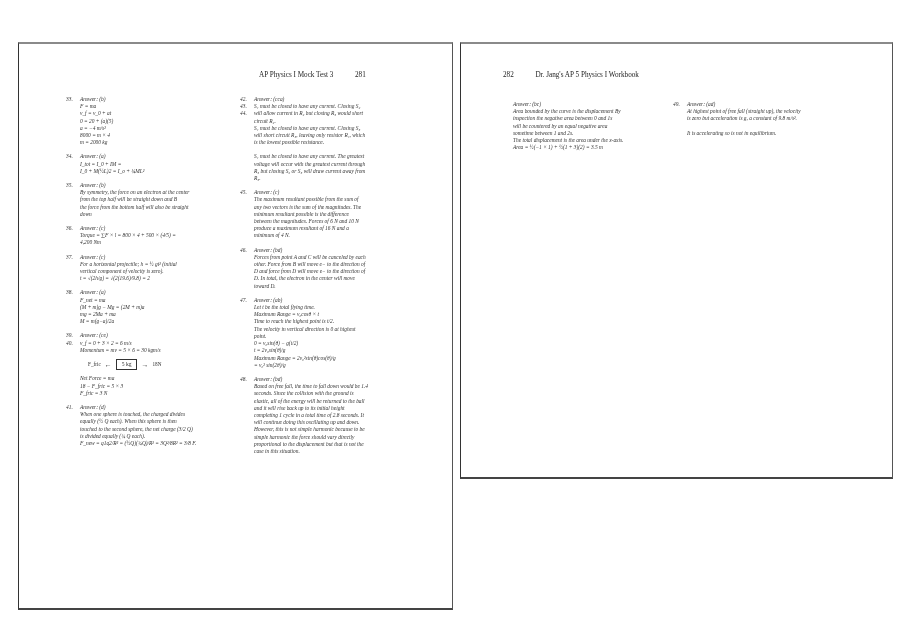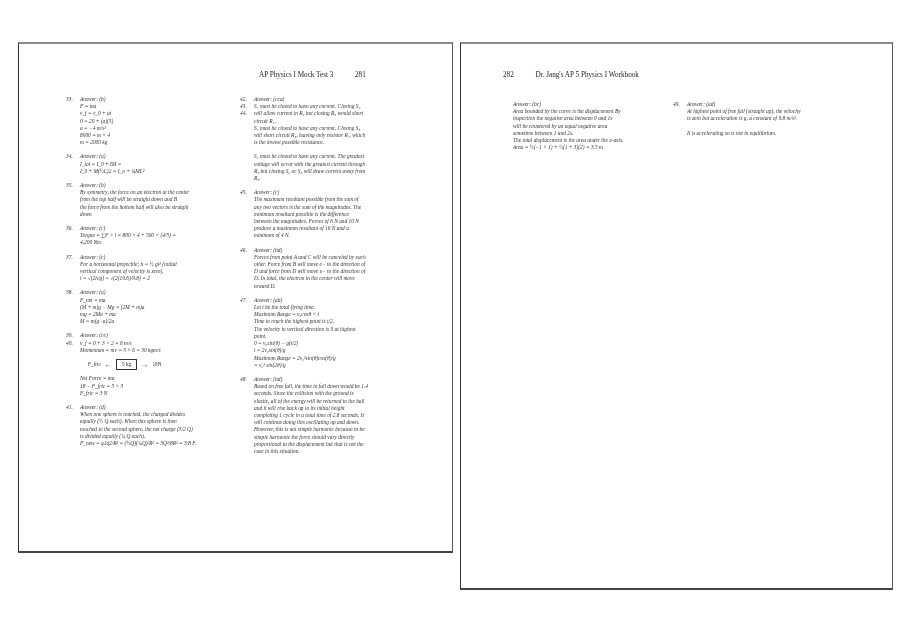--- a/index.html
+++ b/index.html
@@ -1,22 +1,22 @@
 <!DOCTYPE html>
 <html><head>
 <meta charset="utf-8">
 <style>
   html, body { margin:0; padding:0; background:#ffffff; }
   body { width:910px; height:644px; position:relative; overflow:hidden;
          font-family:"DejaVu Serif", serif; color:#3a3a3a; }
   .page { position:absolute; background:#fff; box-sizing:border-box;
           border-left:1px solid #333; border-right:1px solid #555;
           border-top:2px solid #8a8a8a; border-bottom:2px solid #444; }
-  #page-left  { left:18px;  top:42px; width:435px; height:511px; }
-  #page-right { left:460px; top:42px; width:433px; height:548px; }
+  #page-left  { left:18px;  top:42px; width:435px; height:568px; }
+  #page-right { left:460px; top:42px; width:433px; height:437px; }
   .header { position:absolute; top:27px; font-family:"Liberation Serif", serif;
             font-size:7.2px; color:#222; white-space:nowrap; }
   .col { position:absolute; font-family:"Liberation Serif", serif; font-size:5.4px;
          line-height:7.2px; color:#333; }
   .q { position:relative; padding-left:14px; margin-bottom:7px; }
   .q .num { position:absolute; left:0; top:0; font-style:italic; }
   .q .ans { font-style:italic; }
   .l { white-space:nowrap; }
   .it { font-style:italic; }
   .fbd { display:flex; align-items:center; gap:4px; margin:5px 0 5px 8px; }

